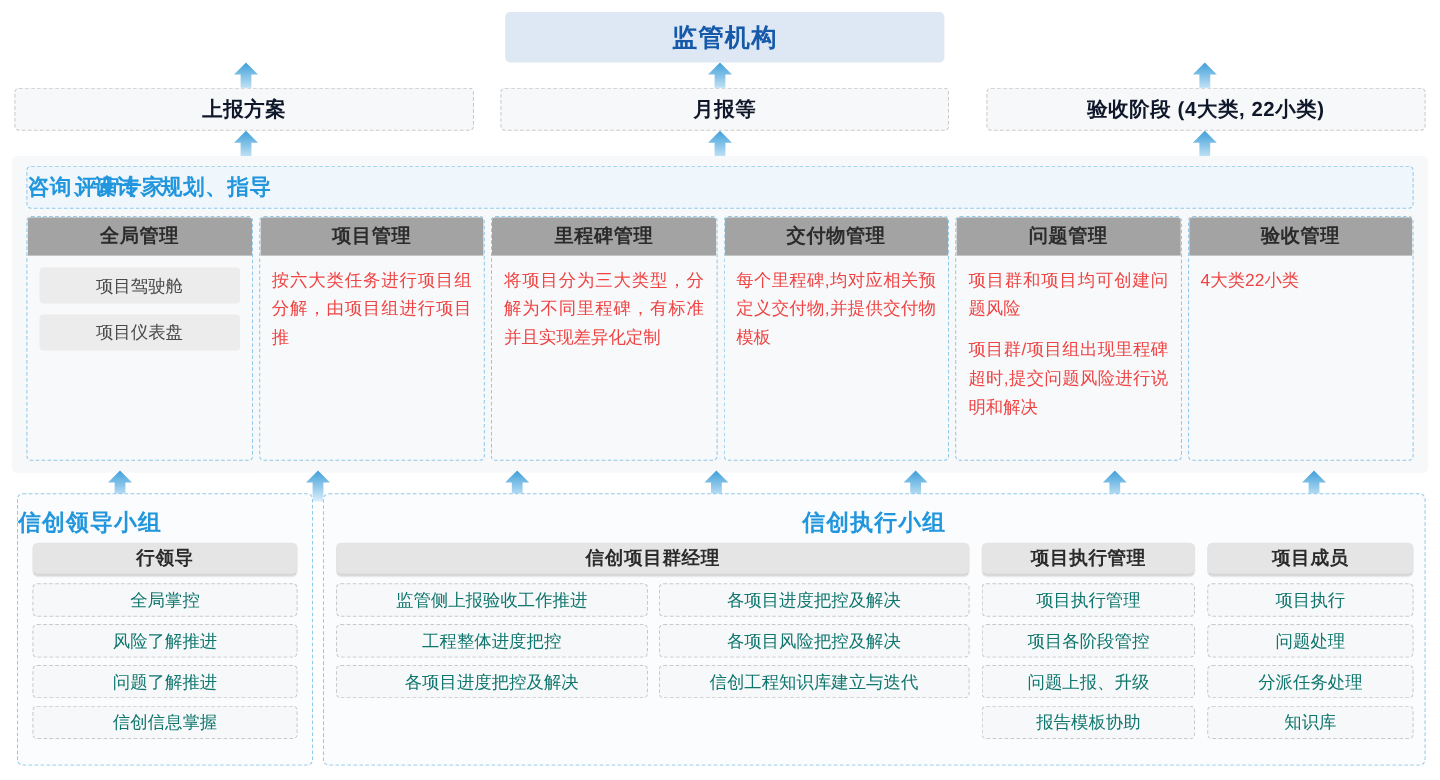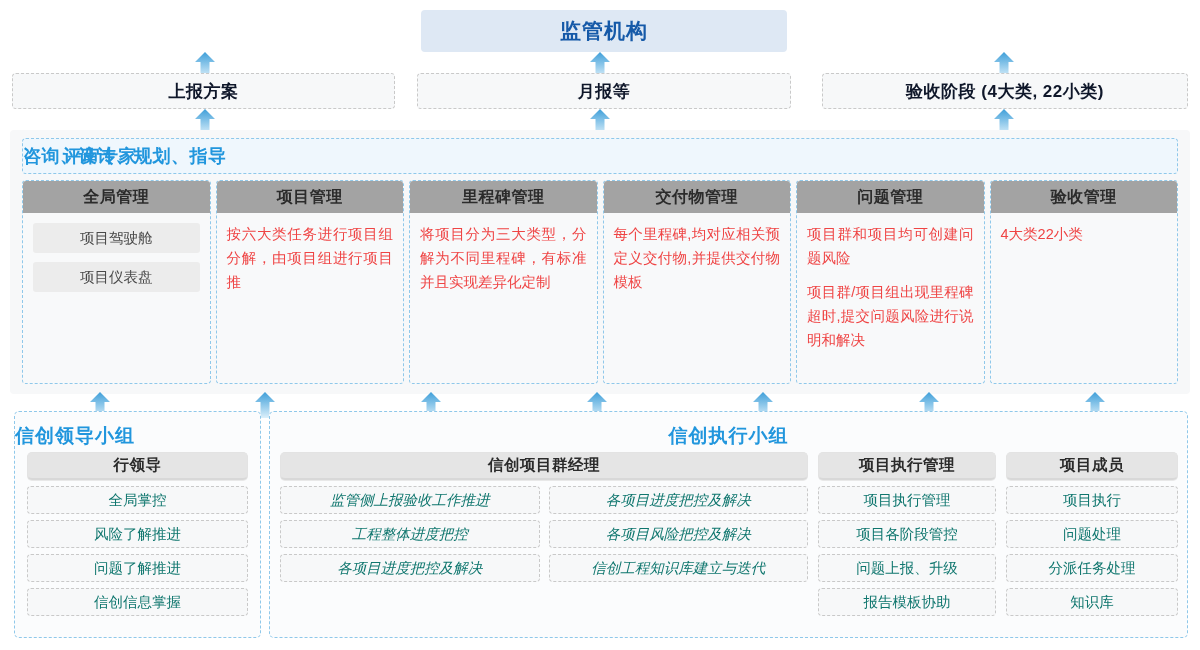--- a/index.html
+++ b/index.html
@@ -148,21 +148,21 @@
     background: #f7f8f9;
     height: 28px;
     margin-bottom: 6px;
     display: flex; align-items: center; justify-content: center;
     font-size: 14.5px; color: #0f766e;
     white-space: nowrap;
   }
   .cell:last-child { margin-bottom: 0; }
   .cell-wide { }
 
-  .row2 { display: flex; gap: 9px; font-style: italic; }
+  .row2 { display: flex; gap: 9px; }
   .row2 > div { flex: 1 1 0; }
 </style>
 </head>
 <body>
 
 <div id="root">
 
   <div class="abs top-title">监管机构</div>
 
   <svg class="arrow" style="left:195px; top:52px;" viewBox="0 0 20 26">

